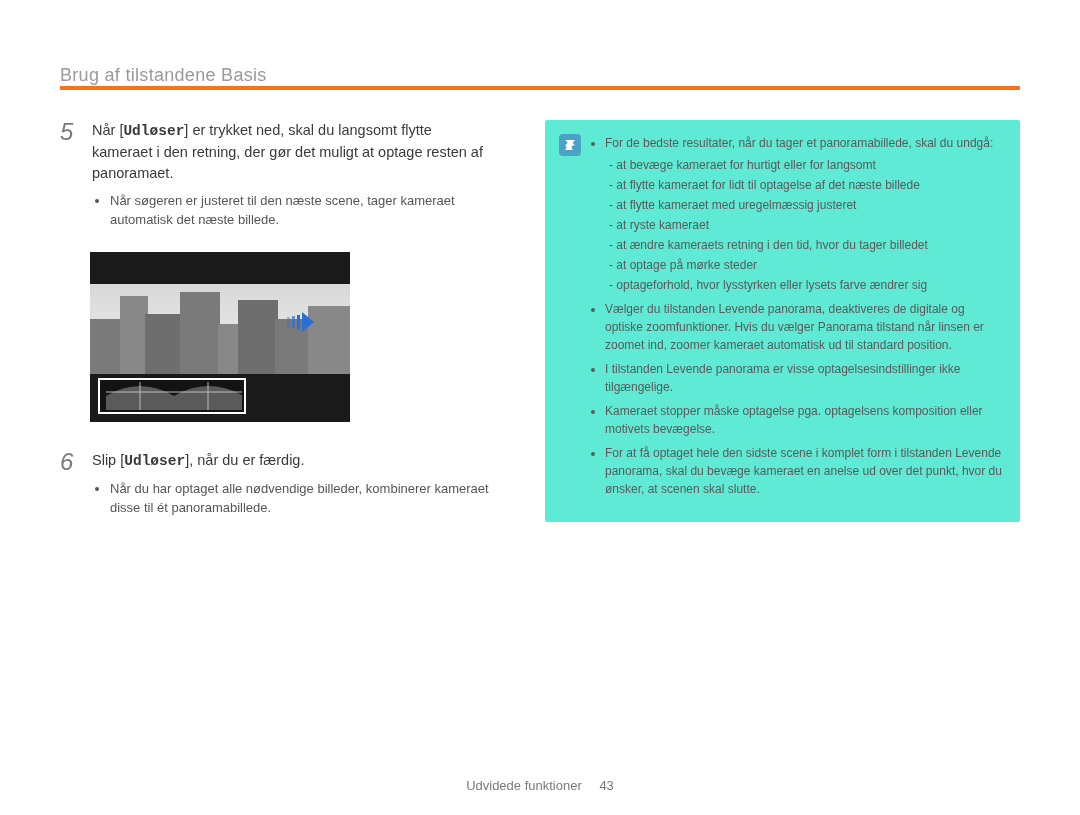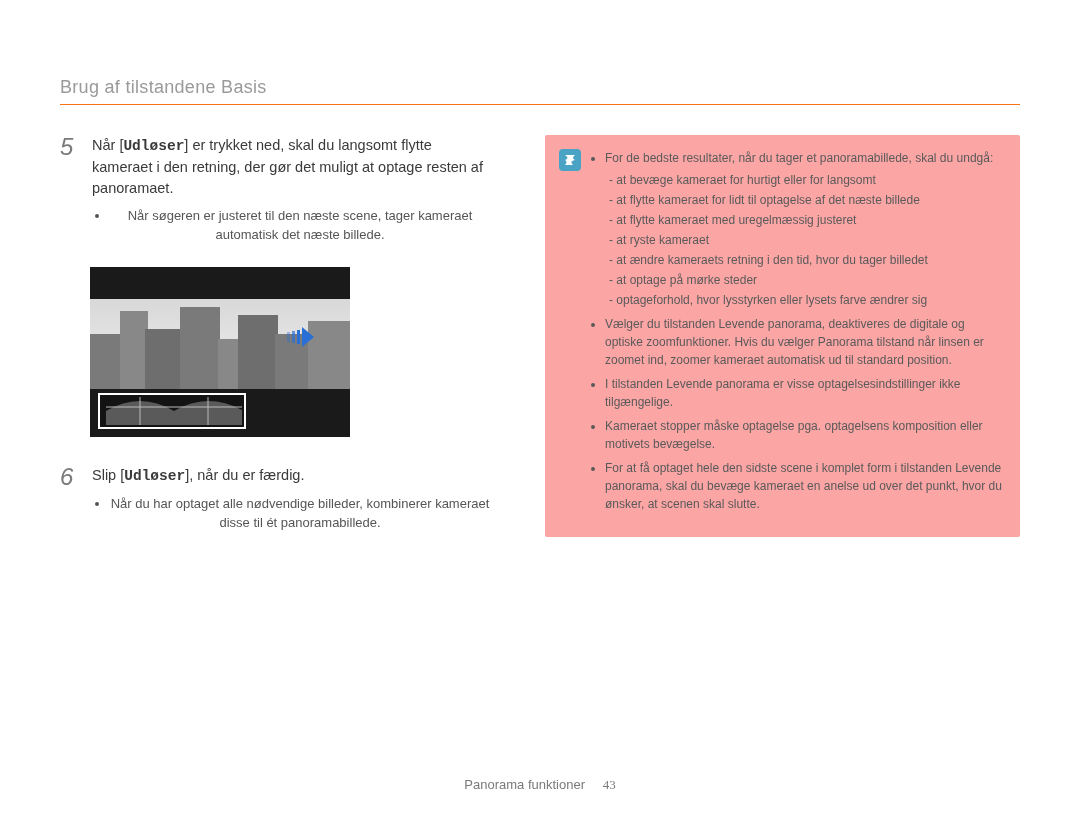--- a/index.html
+++ b/index.html
@@ -10,44 +10,42 @@
     font-family: Arial, Helvetica, sans-serif;
     color: #4a4a4a;
     position: relative;
     padding: 65px 60px 0 60px;
   }
   .header-title {
     font-size: 18px;
     font-weight: 300;
     color: #9a9a9a;
     letter-spacing: 0.3px;
-    padding-bottom: 6px;
-    border-bottom: 1px solid #f97316;
+    border-bottom: 4px solid #f97316;
     margin-bottom: 30px;
-    margin-top: 12px;
   }
   .columns {
     display: flex;
     gap: 55px;
   }
   .col-left { flex: 0 0 430px; }
   .col-right { flex: 1; }
   .step { display: flex; gap: 14px; margin-bottom: 16px; }
   .step-num {
     font-size: 24px;
     font-style: italic;
     font-weight: 300;
     color: #7a7a7a;
     line-height: 1;
     flex: 0 0 auto;
     width: 18px;
   }
   .step-body { font-size: 14.5px; line-height: 1.45; color: #3a3a3a; }
   .step-body strong { font-weight: bold; font-family: Liberation Mono, monospace; }
-  ul.sub { list-style: disc; padding-left: 18px; margin-top: 8px; font-size: 13px; color: #555; line-height: 1.45; text-align: center; }
+  ul.sub { list-style: disc; padding-left: 18px; margin-top: 8px; font-size: 13px; color: #555; line-height: 1.45; }
   ul.sub li { margin-bottom: 4px; }
   .illustration {
     width: 260px;
     height: 170px;
     background: #1a1a1a;
     margin: 18px 0 28px 30px;
     position: relative;
     overflow: hidden;
   }
   .illu-sky {
@@ -76,21 +74,21 @@
     position: absolute; top: 60px; right: 36px; display: flex; align-items: center;
   }
   .arrow-bars { display:flex; gap:2px; margin-right:2px;}
   .arrow-bars span { width:3px; height:14px; background:#2a6fd6; display:block;}
   .arrow-bars span:nth-child(1){opacity:.4;height:10px;margin-top:2px;}
   .arrow-bars span:nth-child(2){opacity:.7;height:12px;margin-top:1px;}
   .arrow-tri {
     width:0;height:0;border-top:10px solid transparent;border-bottom:10px solid transparent;border-left:12px solid #2a6fd6;
   }
   .note-box {
-    background: #fca5a5;
+    background: #5eead4;
     border-radius: 2px;
     padding: 14px 18px 18px 14px;
     font-size: 12px;
     color: #5a5a5a;
     line-height: 1.5;
     display: flex;
     gap: 10px;
   }
   .note-icon {
     flex: 0 0 22px; height: 22px; border-radius: 4px;
@@ -99,21 +97,21 @@
   }
   .note-body ul { list-style: disc; padding-left: 14px; }
   .note-body > ul > li { margin-bottom: 6px; }
   .note-body ul.dash { list-style: none; padding-left: 4px; margin-top: 4px; }
   .note-body ul.dash li::before { content: "- "; }
   .note-body ul.dash li { margin-bottom: 2px; }
   .footer {
     position: absolute; bottom: 22px; left: 0; right: 0;
     text-align: center; font-size: 13px; color: #7a7a7a;
   }
-  .footer .pnum { margin-left: 14px; font-family: Liberation Serif, serif; }
+  .footer .pnum { margin-left: 14px; }
 </style>
 </head>
 <body>
 
 <div class="header-title">Brug af tilstandene Basis</div>
 
 <div class="columns">
 
   <div class="col-left">
 
@@ -198,15 +196,15 @@
           <li>Kameraet stopper måske optagelse pga. optagelsens komposition eller motivets bevægelse.</li>
           <li>For at få optaget hele den sidste scene i komplet form i tilstanden Levende panorama, skal du bevæge kameraet en anelse ud over det punkt, hvor du ønsker, at scenen skal slutte.</li>
         </ul>
       </div>
     </div>
   </div>
 
 </div>
 
 <div class="footer">
-  <span>Panorama funktioner</span>
+  <span>Udvidede funktioner</span>
   <span class="pnum">43</span>
 </div>
 
 </body></html>

